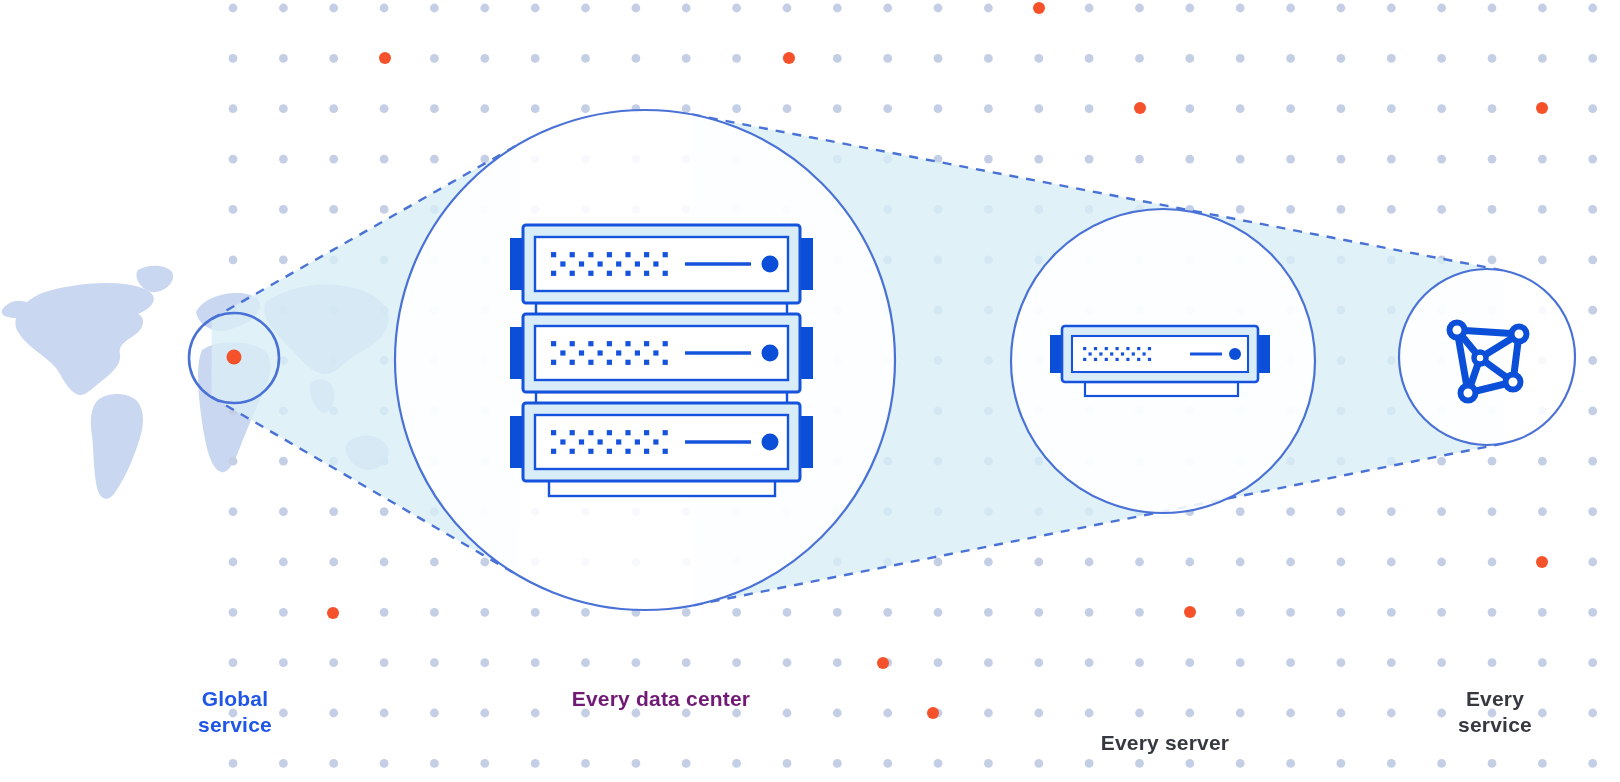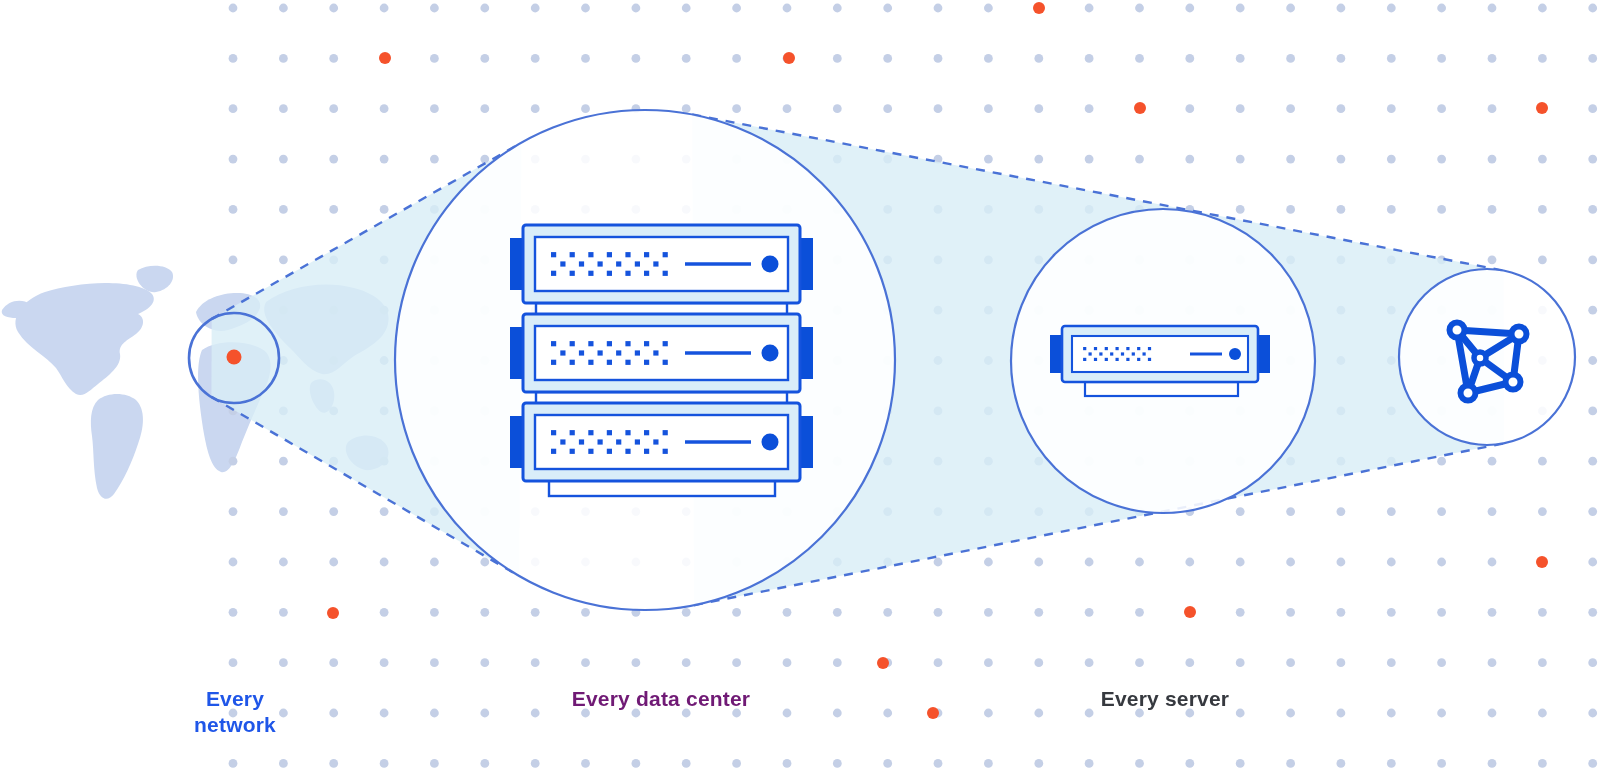--- a/index.html
+++ b/index.html
@@ -648,16 +648,17 @@
           <line x1="1480" y1="358" x2="1468" y2="393" stroke="#0b4fd9" stroke-width="7" stroke-linecap="round"></line>
           <circle cx="1457" cy="330" r="7.5" fill="#ffffff" stroke="#0b4fd9" stroke-width="6"></circle>
           <circle cx="1519" cy="334" r="7.5" fill="#ffffff" stroke="#0b4fd9" stroke-width="6"></circle>
           <circle cx="1513" cy="382" r="7.5" fill="#ffffff" stroke="#0b4fd9" stroke-width="6"></circle>
           <circle cx="1468" cy="393" r="7.5" fill="#ffffff" stroke="#0b4fd9" stroke-width="6"></circle>
           <circle cx="1480" cy="358" r="6" fill="#ffffff" stroke="#0b4fd9" stroke-width="5.5"></circle>
         </g>
       </g>
   </svg>
 
-  <div class="stage-label" id="label-0" style="left: 235px; width: 130px; color: rgb(31, 86, 232);">Every network</div>
+  <div class="stage-label" id="label-0" style="left: 235px; width: 130px; color: rgb(31, 86, 232);">Global service</div>
   <div class="stage-label" id="label-1" style="left: 661px; width: 185px; color: #701a75;">Every data center</div>
-  <div class="stage-label" id="label-2" style="left: 1165px; width: 135px; color: rgb(54, 57, 63);">Every server</div>
+  <div class="stage-label" id="label-2" style="left: 1165px; width: 135px; color: rgb(54, 57, 63); margin-top: 44px;">Every server</div>
+  <div class="stage-label" id="label-3" style="left: 1495px; width: 135px; color: rgb(54, 57, 63);">Every service</div>
 </div>
 
 </body></html>

